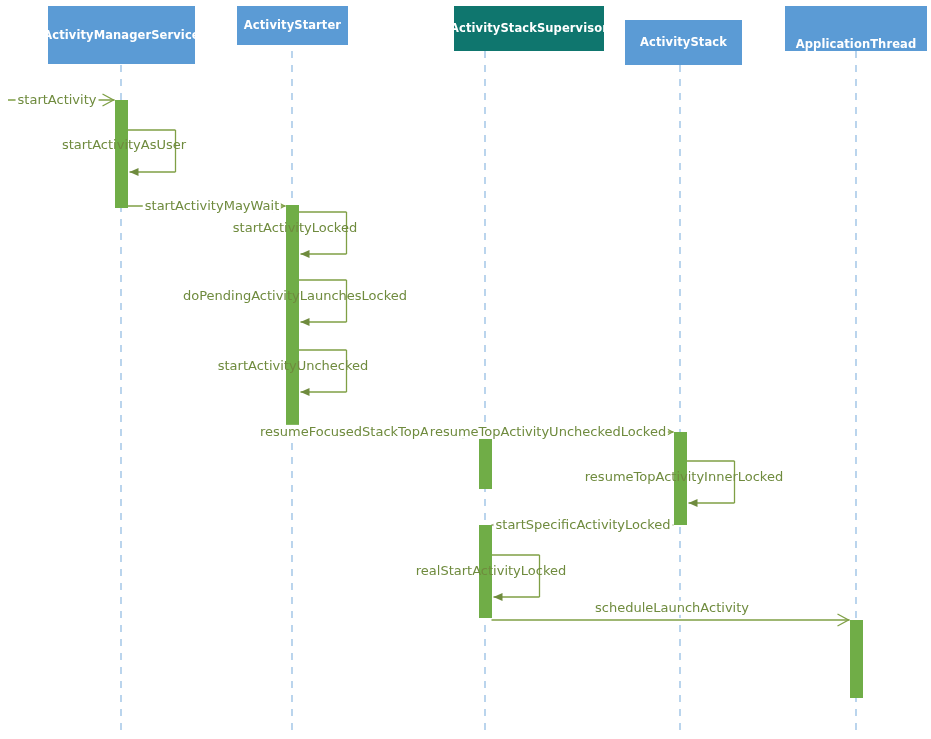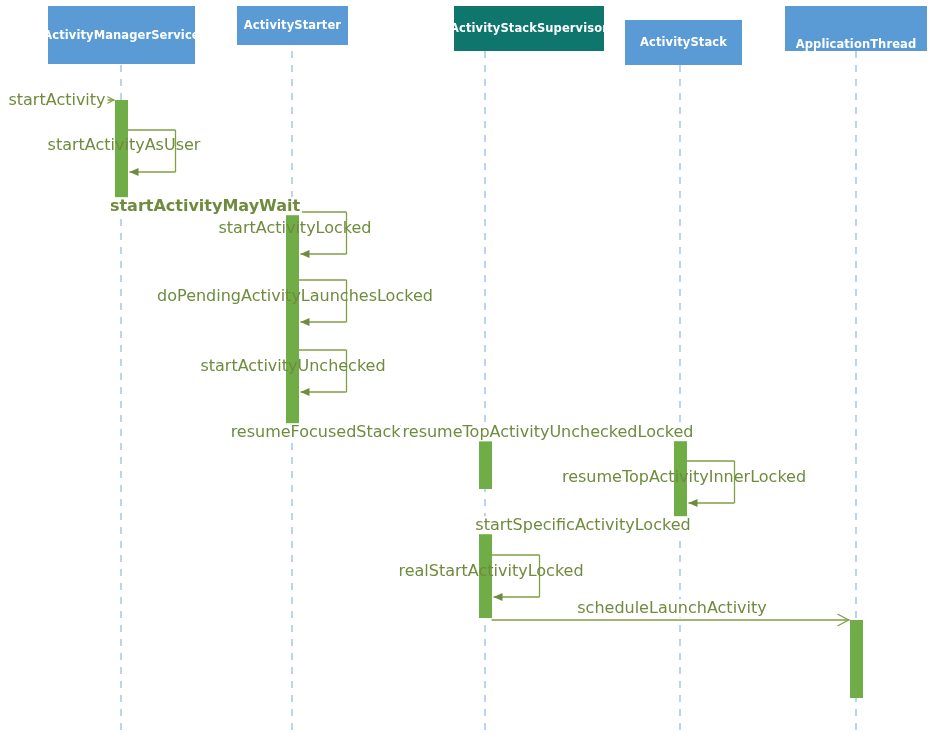--- a/index.html
+++ b/index.html
@@ -34,21 +34,21 @@
     color: #ffffff;
     font-weight: bold;
     font-size: 11.5px;
     letter-spacing: 0.1px;
     text-align: center;
     line-height: 1.1;
   }
   .msg-label {
     position: absolute;
     color: #6f8b3e;
-    font-size: 16px;
+    font-size: 13px;
     white-space: nowrap;
     transform: translate(-50%, -50%);
     background: #ffffff;
     padding: 0 2px;
     line-height: 1.1;
   }
   .msg-label.nobg {
     background: transparent;
   }
   .activation {
@@ -159,21 +159,21 @@
       <div class="activation" style="left: 115px; top: 100px; width: 13px; height: 108px; background: rgb(112, 173, 71);"></div>
       <div class="activation" style="left: 286px; top: 205px; width: 13px; height: 227px; background: rgb(112, 173, 71);"></div>
       <div class="activation" style="left: 479px; top: 432px; width: 13px; height: 57px; background: rgb(112, 173, 71);"></div>
       <div class="activation" style="left: 674px; top: 432px; width: 13px; height: 93px; background: rgb(112, 173, 71);"></div>
       <div class="activation" style="left: 479px; top: 525px; width: 13px; height: 93px; background: rgb(112, 173, 71);"></div>
       <div class="activation" style="left: 850px; top: 620px; width: 13px; height: 78px; background: rgb(112, 173, 71);"></div>
     </div>
   <div id="labels-layer">
       <div class="msg-label" style="left: 57px; top: 100px; color: rgb(111, 139, 62);">startActivity</div>
       <div class="msg-label nobg" style="left: 124px; top: 145px; color: rgb(111, 139, 62);">startActivityAsUser</div>
-      <div class="msg-label" style="left: 205px; top: 206px; color: rgb(111, 139, 62); font-weight: bold;">startActivityMayWait</div>
+      <div class="msg-label" style="left: 212px; top: 206px; color: rgb(111, 139, 62);">startActivityMayWait</div>
       <div class="msg-label nobg" style="left: 295px; top: 228px; color: rgb(111, 139, 62); text-align: center;">startActivityLocked</div>
       <div class="msg-label nobg" style="left: 295px; top: 296px; color: rgb(111, 139, 62);">doPendingActivityLaunchesLocked</div>
       <div class="msg-label nobg" style="left: 293px; top: 366px; color: rgb(111, 139, 62);">startActivityUnchecked</div>
       <div class="msg-label" style="left: 387px; top: 432px; color: rgb(111, 139, 62);">resumeFocusedStackTopActivityLocked</div>
       <div class="msg-label" style="left: 548px; top: 432px; color: rgb(111, 139, 62);">resumeTopActivityUncheckedLocked</div>
       <div class="msg-label nobg" style="left: 684px; top: 477px; color: rgb(111, 139, 62);">resumeTopActivityInnerLocked</div>
       <div class="msg-label" style="left: 583px; top: 525px; color: rgb(111, 139, 62);">startSpecificActivityLocked</div>
       <div class="msg-label nobg" style="left: 491px; top: 571px; color: rgb(111, 139, 62);">realStartActivityLocked</div>
       <div class="msg-label" style="left: 672px; top: 608px; color: rgb(111, 139, 62); text-align: right;">scheduleLaunchActivity</div>
     </div>

